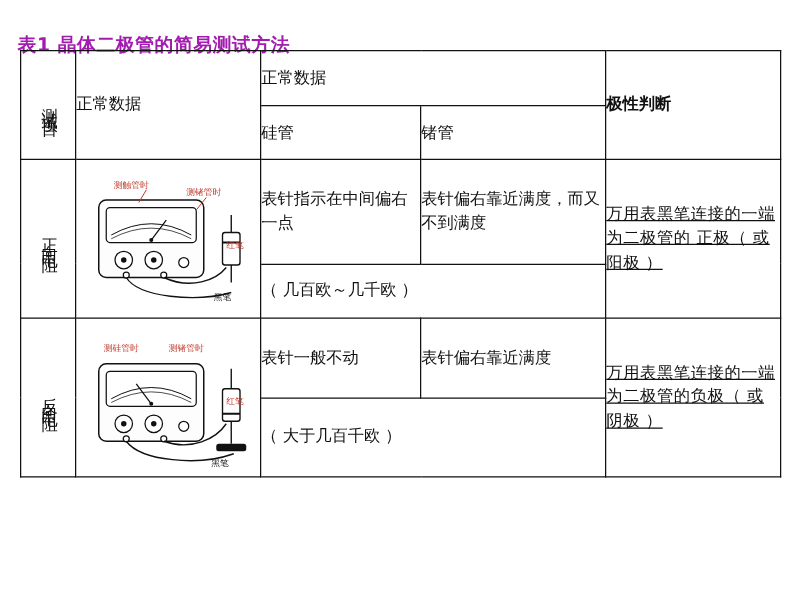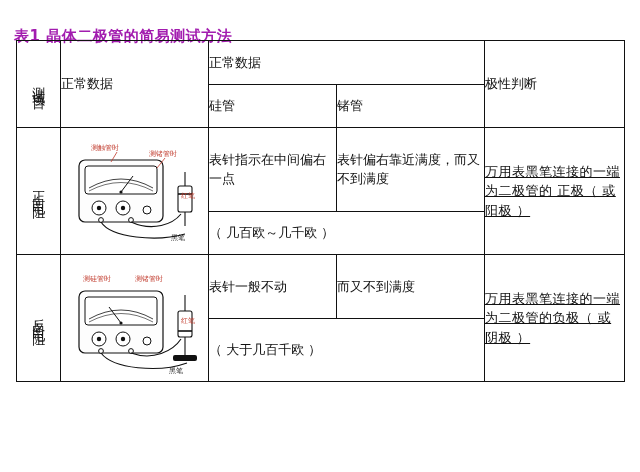--- a/index.html
+++ b/index.html
@@ -75,20 +75,21 @@
     font-size: 13px;
   }
   .hdr-sub {
     padding: 6px 0 6px 10px;
     font-size: 13px;
     font-family: Liberation Serif, serif;
   }
   .hdr-pol {
     padding: 6px 0 6px 12px;
     font-size: 13px;
+    font-weight: bold;
   }
   .data-cell {
     padding: 6px 8px 6px 10px;
     font-size: 13px;
     line-height: 1.5;
   }
   .merged-note {
     padding: 8px 8px 8px 12px;
     font-size: 13px;
   }
@@ -222,21 +223,21 @@
               <line x1="124" y1="82" x2="124" y2="100" stroke="#111" stroke-width="1.1"></line>
               <rect x="112" y="100" width="24" height="6" rx="2" fill="#111"></rect>
               <text class="lbl" x="22" y="26">测硅管时</text>
               <text class="lbl" x="74" y="26">测锗管时</text>
               <text class="lbl" x="120" y="68">红笔</text>
               <text class="lbl-dark" x="108" y="118">黑笔</text>
             </svg>
           </div>
         </td>
         <td class="data-cell">表针一般不动</td>
-        <td class="data-cell">而又不到满度</td>
+        <td class="data-cell">表针偏右靠近满度</td>
         <td rowspan="2" class="pol-cell">万用表黑笔连接的一端为二极管的负极（ 或阴极 ）</td>
       </tr>
       <tr>
         <td colspan="2" class="merged-note">（ 大于几百千欧 ）</td>
       </tr>
     </tbody>
   </table>
 </div>
 
 </body></html>

